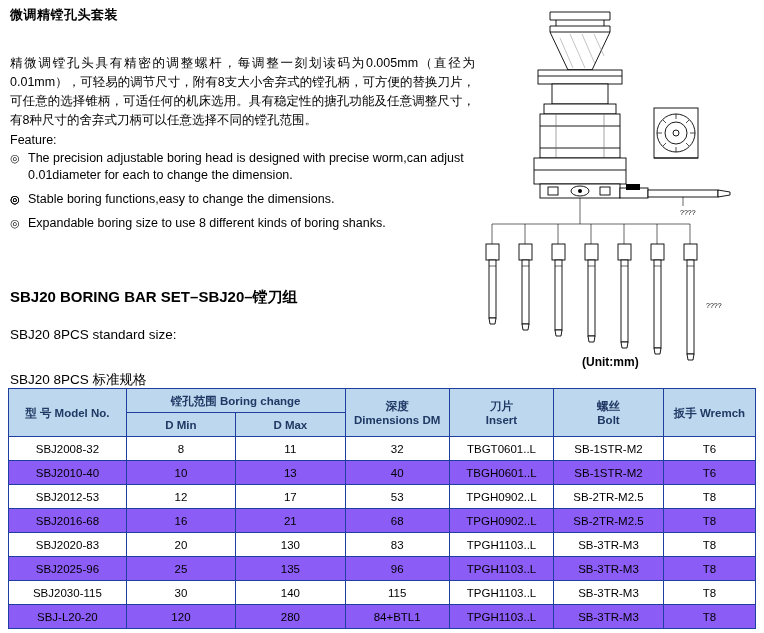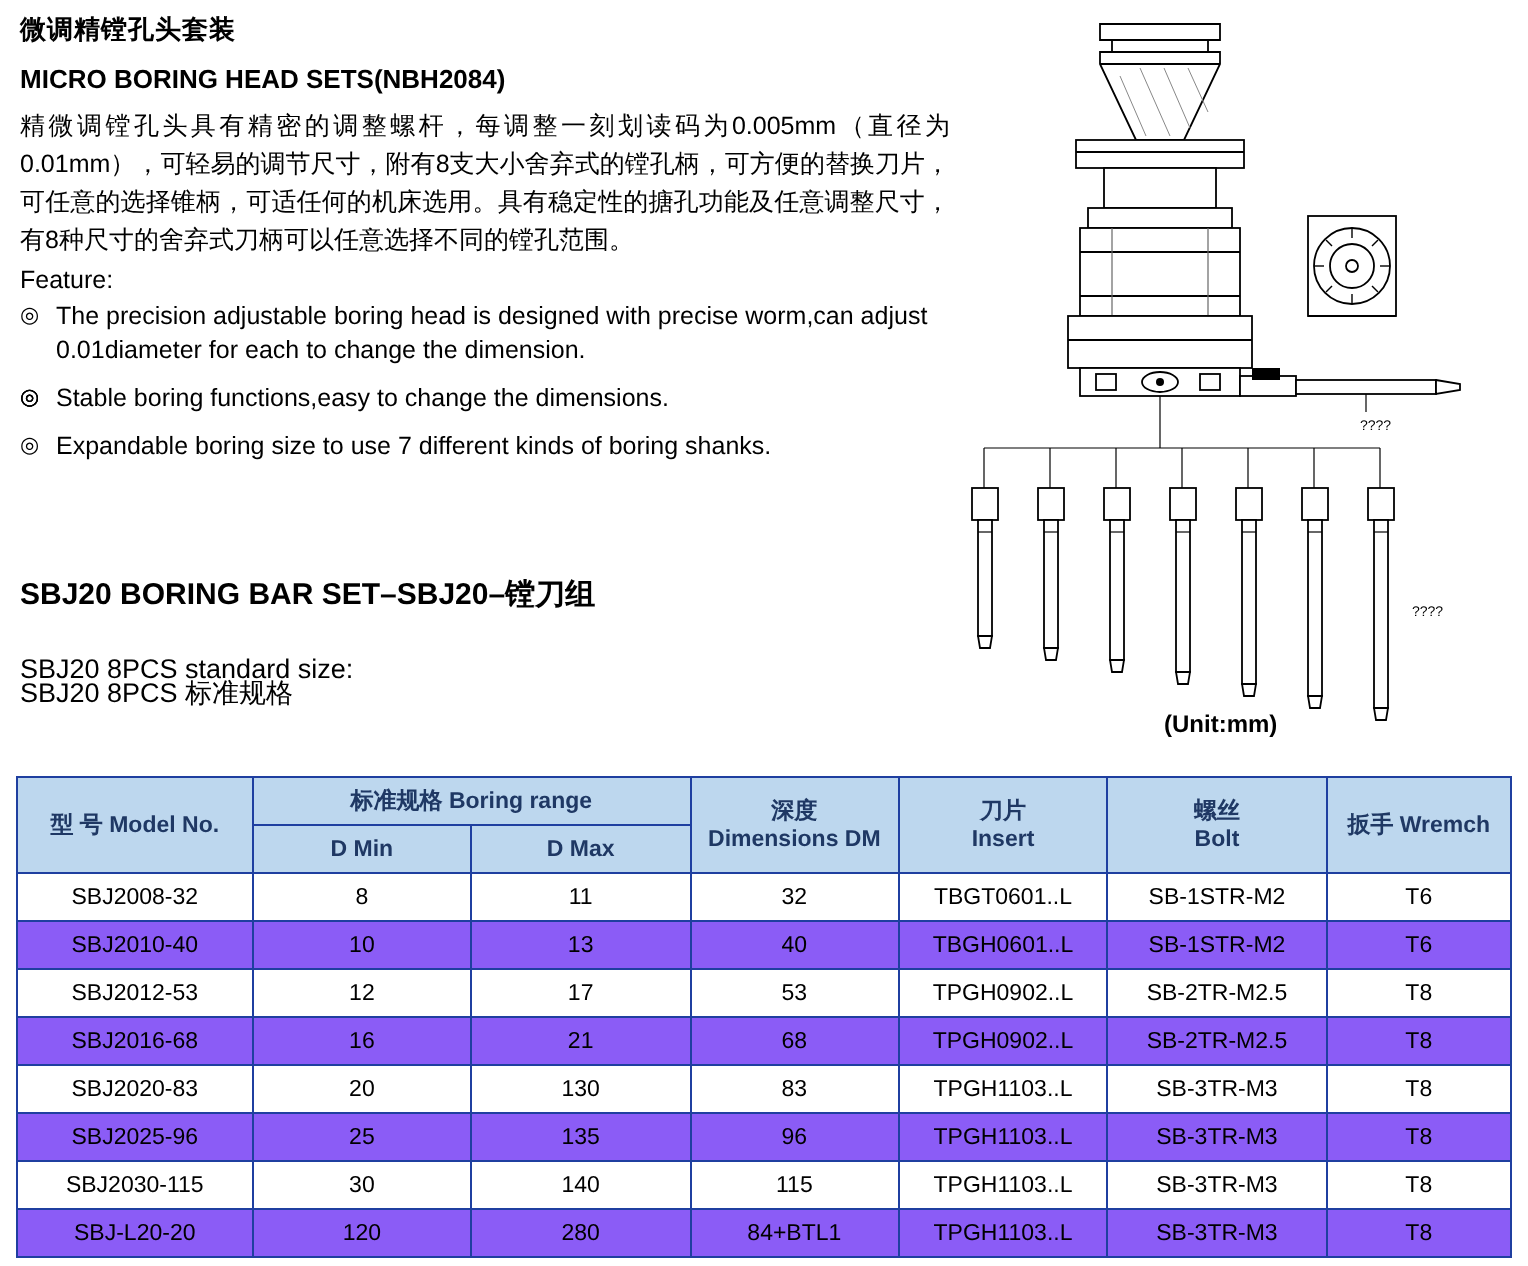--- a/index.html
+++ b/index.html
@@ -79,21 +79,21 @@
   }
   .sizeline1 {
     position: absolute;
     left: 10px;
     top: 327px;
     font-size: 13.5px;
   }
   .sizeline2 {
     position: absolute;
     left: 10px;
-    top: 338px;
+    top: 371px;
     font-size: 13.5px;
   }
   .unit-note {
     position: absolute;
     left: 582px;
     top: 355px;
     font-size: 12px;
     font-weight: bold;
   }
   .footnote {
@@ -145,21 +145,20 @@
   .c-ins   { width: 104px; }
   .c-bolt  { width: 110px; }
   .c-wr    { width: 92px; }
 </style>
 </head>
 <body>
 
 <div class="page">
 
   <div class="title-cn">微调精镗孔头套装</div>
-  <div class="title-en">MICRO BORING HEAD SETS(NBH2084)</div>
   <div class="para-cn">精微调镗孔头具有精密的调整螺杆，每调整一刻划读码为0.005mm（直径为0.01mm），可轻易的调节尺寸，附有8支大小舍弃式的镗孔柄，可方便的替换刀片，可任意的选择锥柄，可适任何的机床选用。具有稳定性的搪孔功能及任意调整尺寸，有8种尺寸的舍弃式刀柄可以任意选择不同的镗孔范围。</div>
 
   <div class="feature-label">Feature:</div>
 
   <div class="feature-list">
     <div class="feature-item">
       <span class="bullet">◎</span>
       <span>The precision adjustable boring head is designed with precise worm,can adjust 0.01diameter for each to change the dimension.</span>
     </div>
     <div class="feature-item">
@@ -167,21 +166,21 @@
     </div>
     <div class="feature-item">
       <span class="bullet">◎</span>
     </div>
     <div class="feature-item">
       <span class="bullet">◎</span>
       <span>Stable boring functions,easy to change the dimensions.</span>
     </div>
     <div class="feature-item">
       <span class="bullet">◎</span>
-      <span>Expandable boring size to use 7 different kinds of boring shanks.</span>
+      <span>Expandable boring size to use 8 different kinds of boring shanks.</span>
     </div>
   </div>
 
   <div class="subtitle">SBJ20 BORING BAR SET–SBJ20–镗刀组</div>
   <div class="sizeline1">SBJ20 8PCS standard size:</div>
   <div class="sizeline2">SBJ20 8PCS 标准规格</div>
 
   <div class="unit-note">(Unit:mm)</div>
   <div class="footnote">-SBJ20 boring bar NOT including inserts</div>
 
@@ -289,21 +288,21 @@
       </g>
 
       <text x="228" y="300" font-size="7" fill="#000" stroke="none" font-family="Liberation Sans, sans-serif">????</text>
     </g>
   </svg>
 
   <table class="spec">
     <thead>
       <tr>
         <th class="c-model" rowspan="2">型 号 Model No.</th>
-        <th colspan="2">标准规格 Boring range</th>
+        <th colspan="2">镗孔范围 Boring change</th>
         <th class="c-dim" rowspan="2">
           <div>深度</div>
           <div>Dimensions DM</div>
         </th>
         <th class="c-ins" rowspan="2">
           <div>刀片</div>
           <div>Insert</div>
         </th>
         <th class="c-bolt" rowspan="2">
           <div>螺丝</div>

